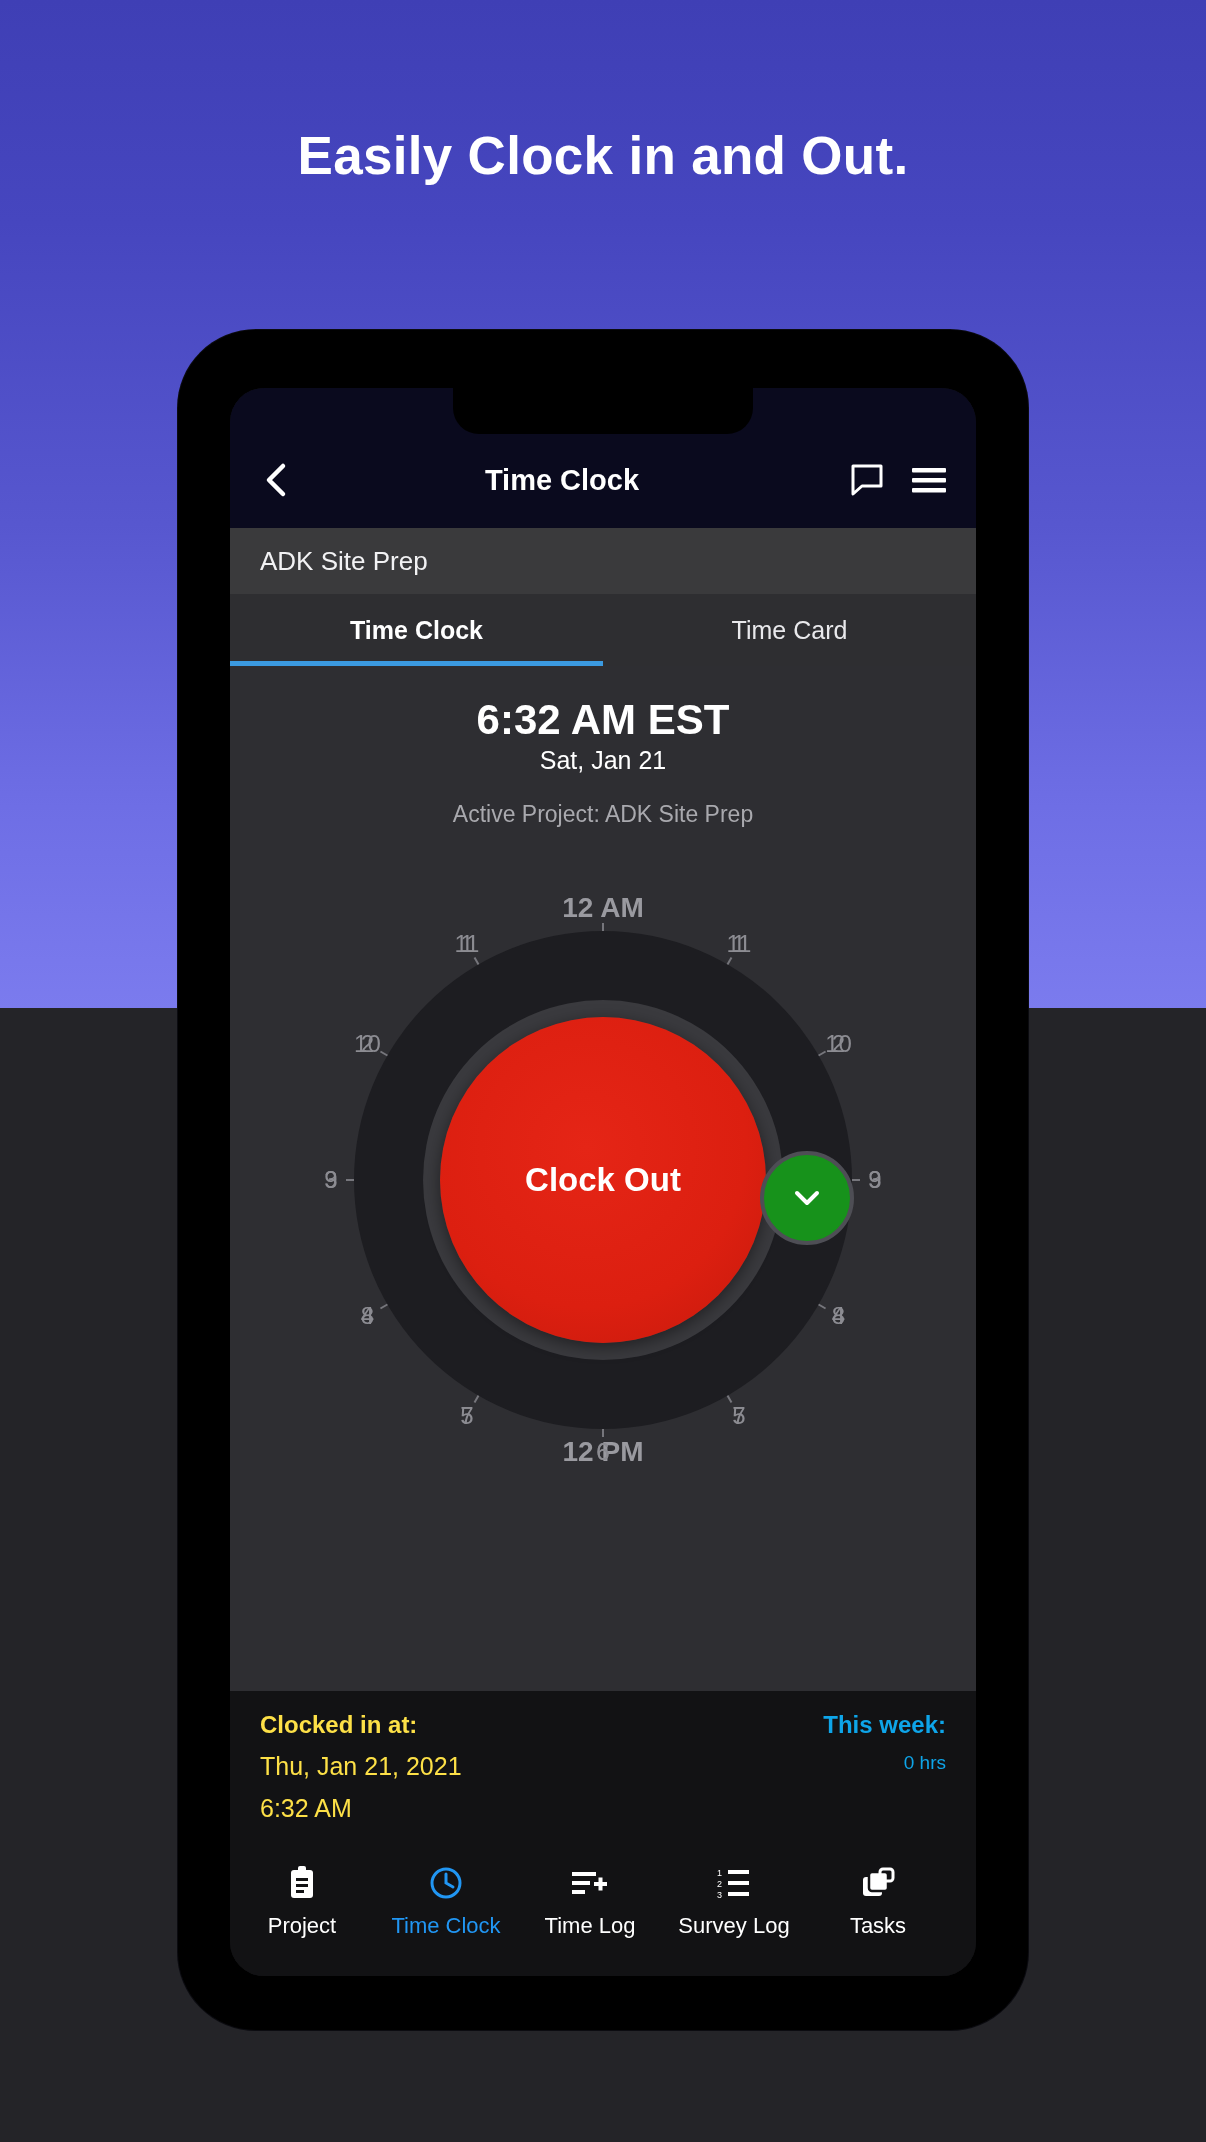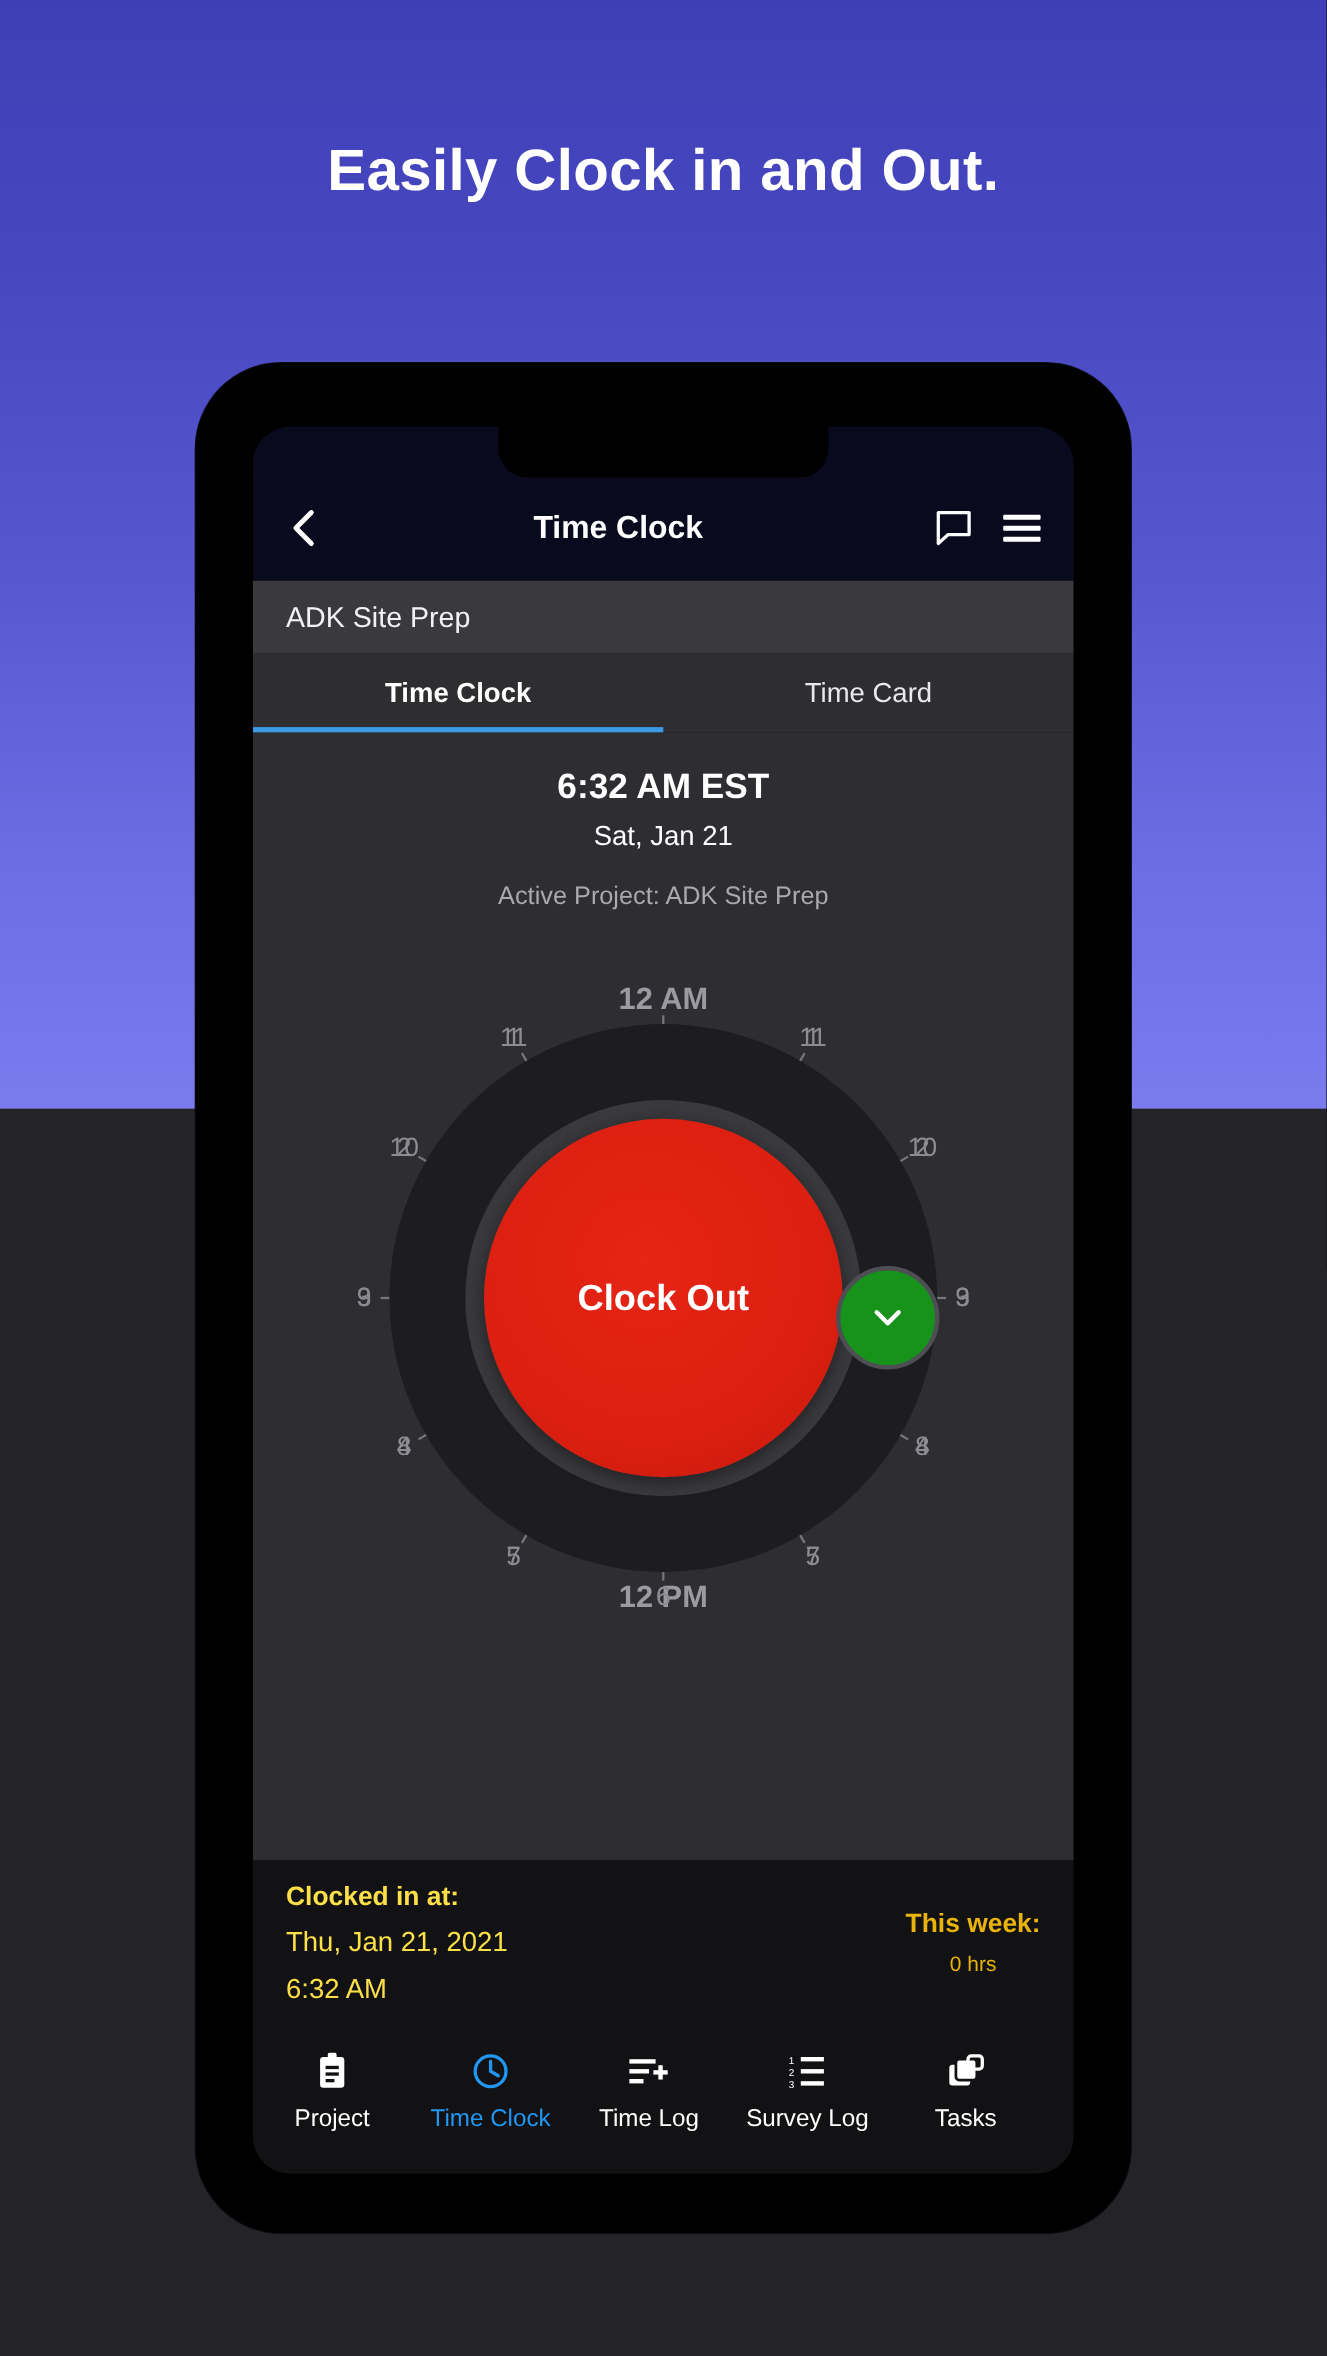--- a/index.html
+++ b/index.html
@@ -169,21 +169,21 @@
     height: 1025px;
     background: #2e2e32;
     overflow: hidden;
   }
   #big-time {
     position: absolute;
     left: 0; top: 30px;
     width: 746px;
     text-align: center;
     color: #ffffff;
-    font-size: 32px;
+    font-size: 42px;
     font-weight: bold;
   }
   #big-date {
     position: absolute;
     left: 0; top: 80px;
     width: 746px;
     text-align: center;
     color: #ffffff;
     font-size: 25px;
   }
@@ -291,23 +291,22 @@
     position: absolute;
     left: 30px; top: 20px;
     color: #fde047;
   }
   #ci-left .l1 { font-size: 24px; font-weight: bold; margin-bottom: 13px; }
   #ci-left .l2 { font-size: 25px; margin-bottom: 13px; }
   #ci-left .l3 { font-size: 25px; }
   #ci-right {
     position: absolute;
     right: 30px; top: 20px;
-    text-align: center;
-    color: #eab308;
-    margin-top: 24px;
+    text-align: right;
+    color: #0ea5e9;
   }
   #ci-right .r1 { font-size: 24px; font-weight: bold; margin-bottom: 13px; }
   #ci-right .r2 { font-size: 19px; }
 
   
   #bottom-nav {
     position: absolute;
     left: 0; top: 1457px;
     width: 746px;
     height: 131px;

